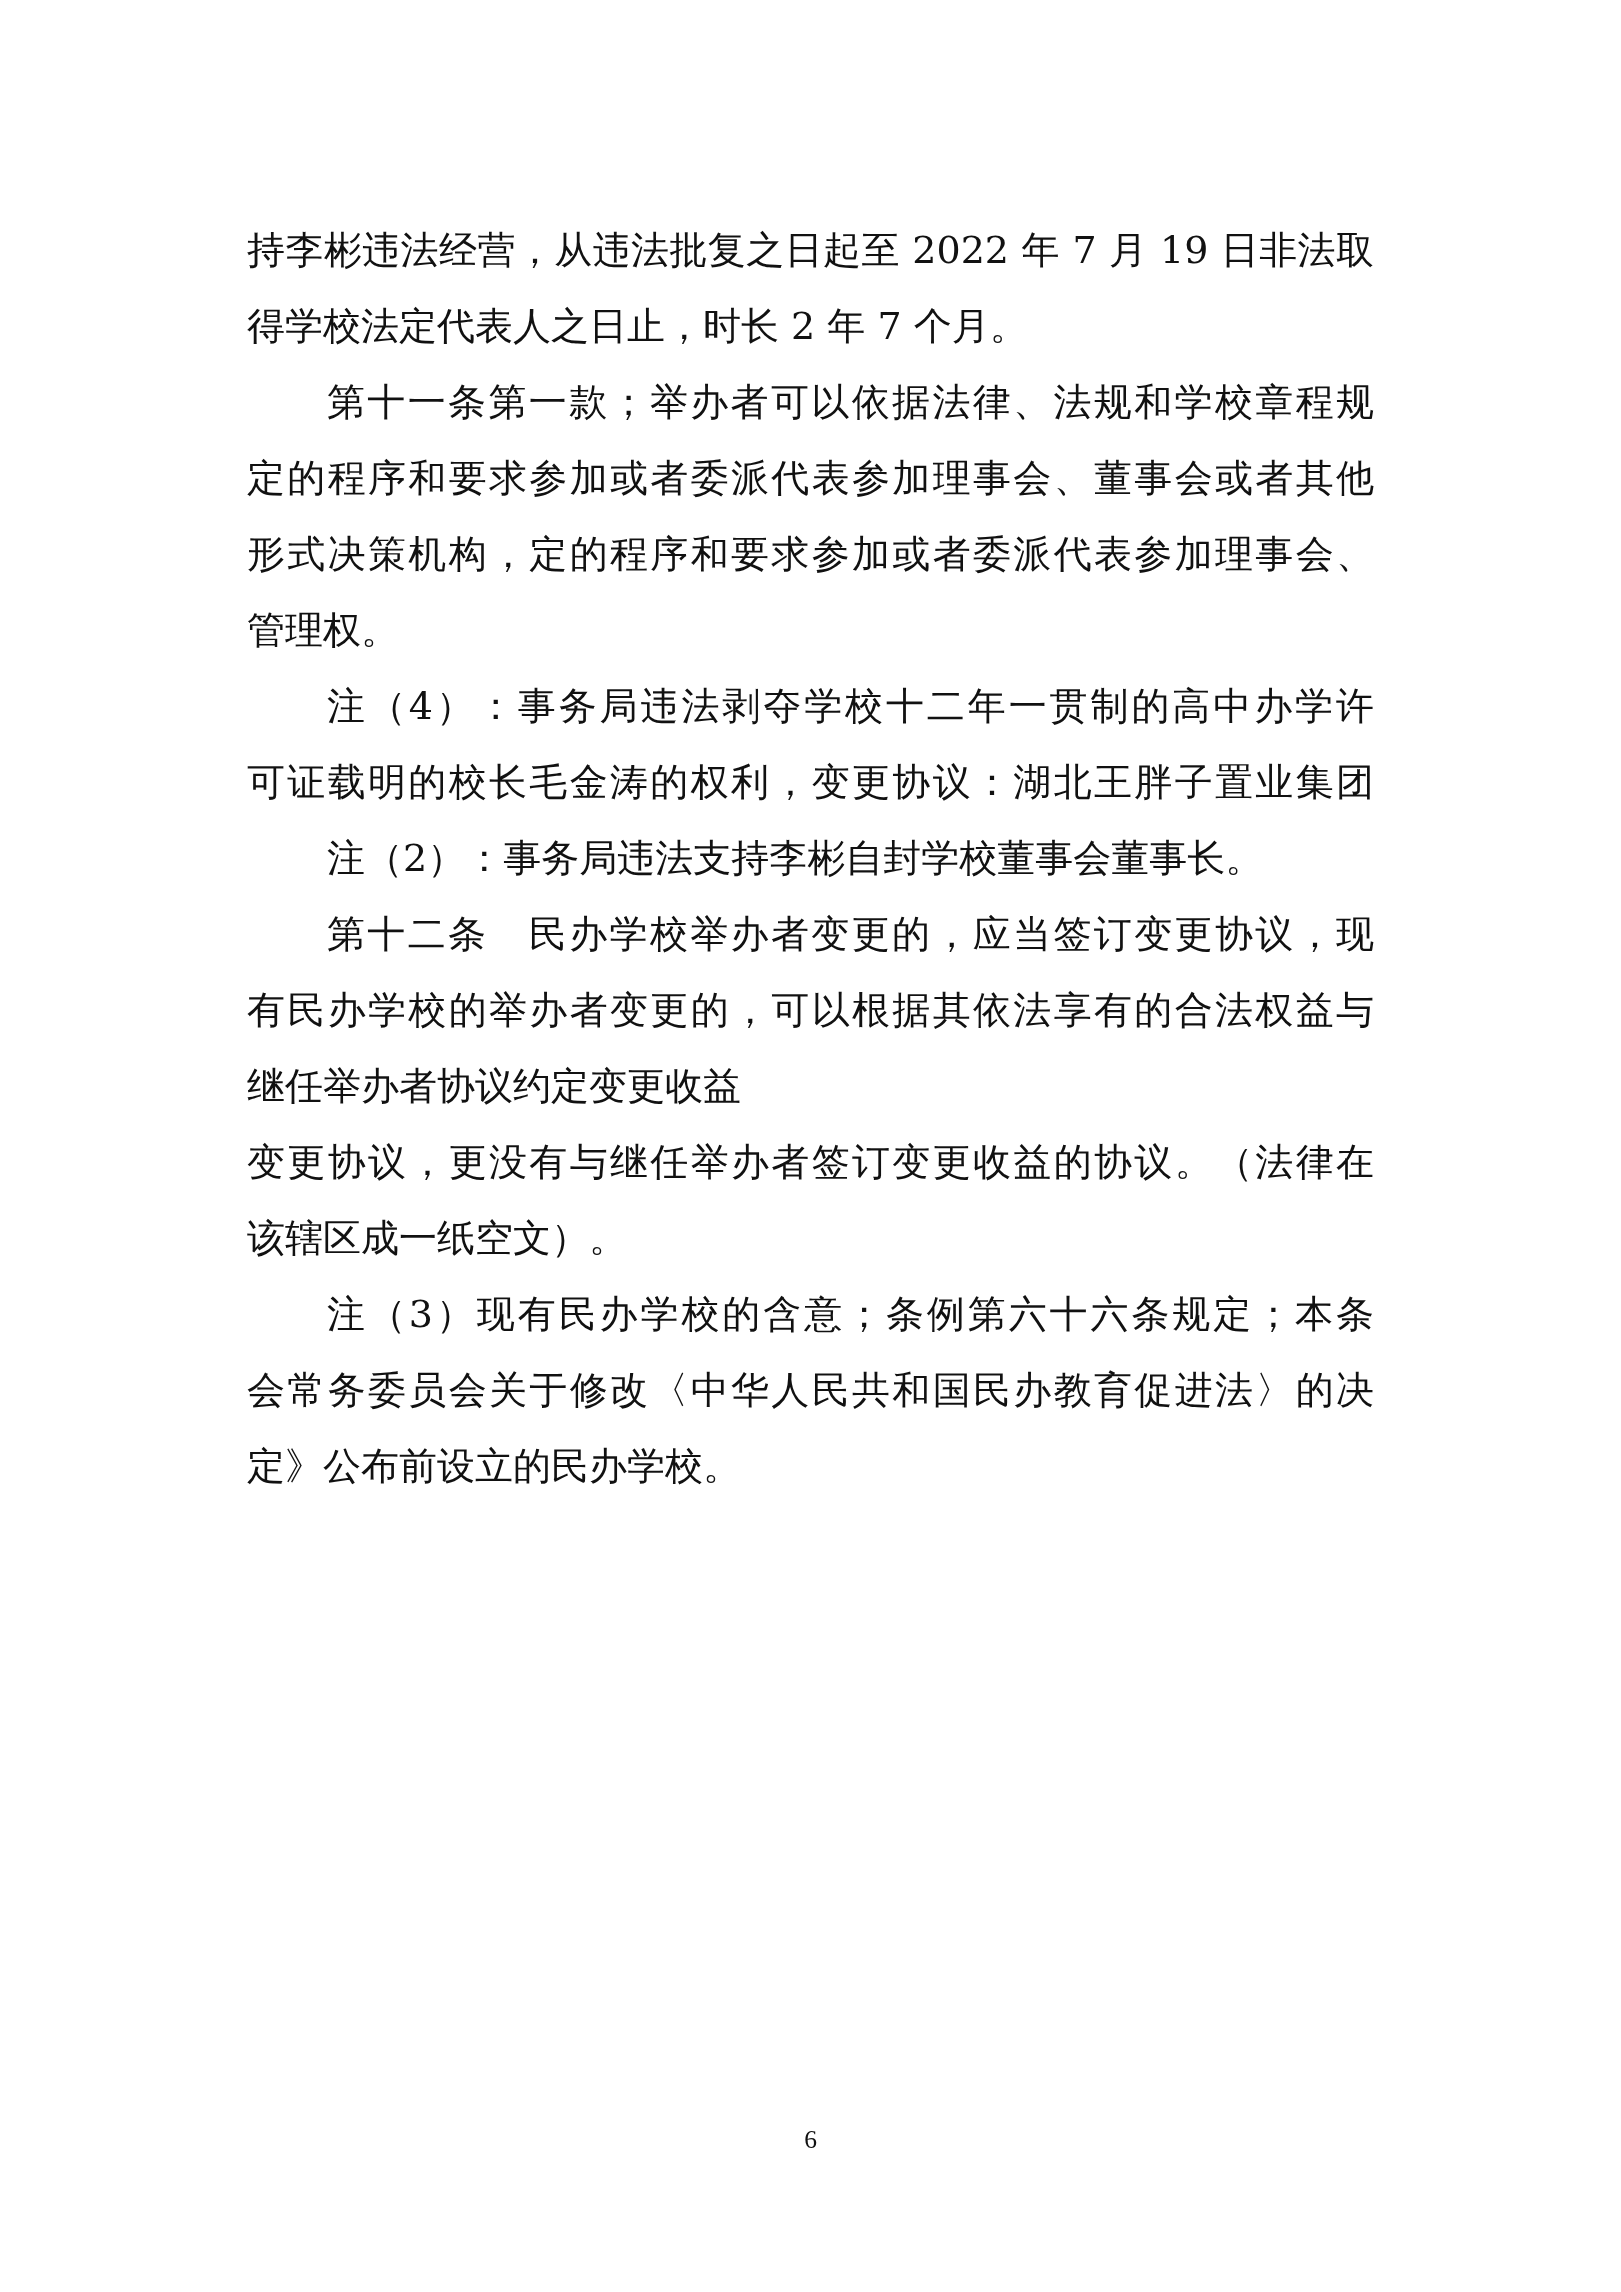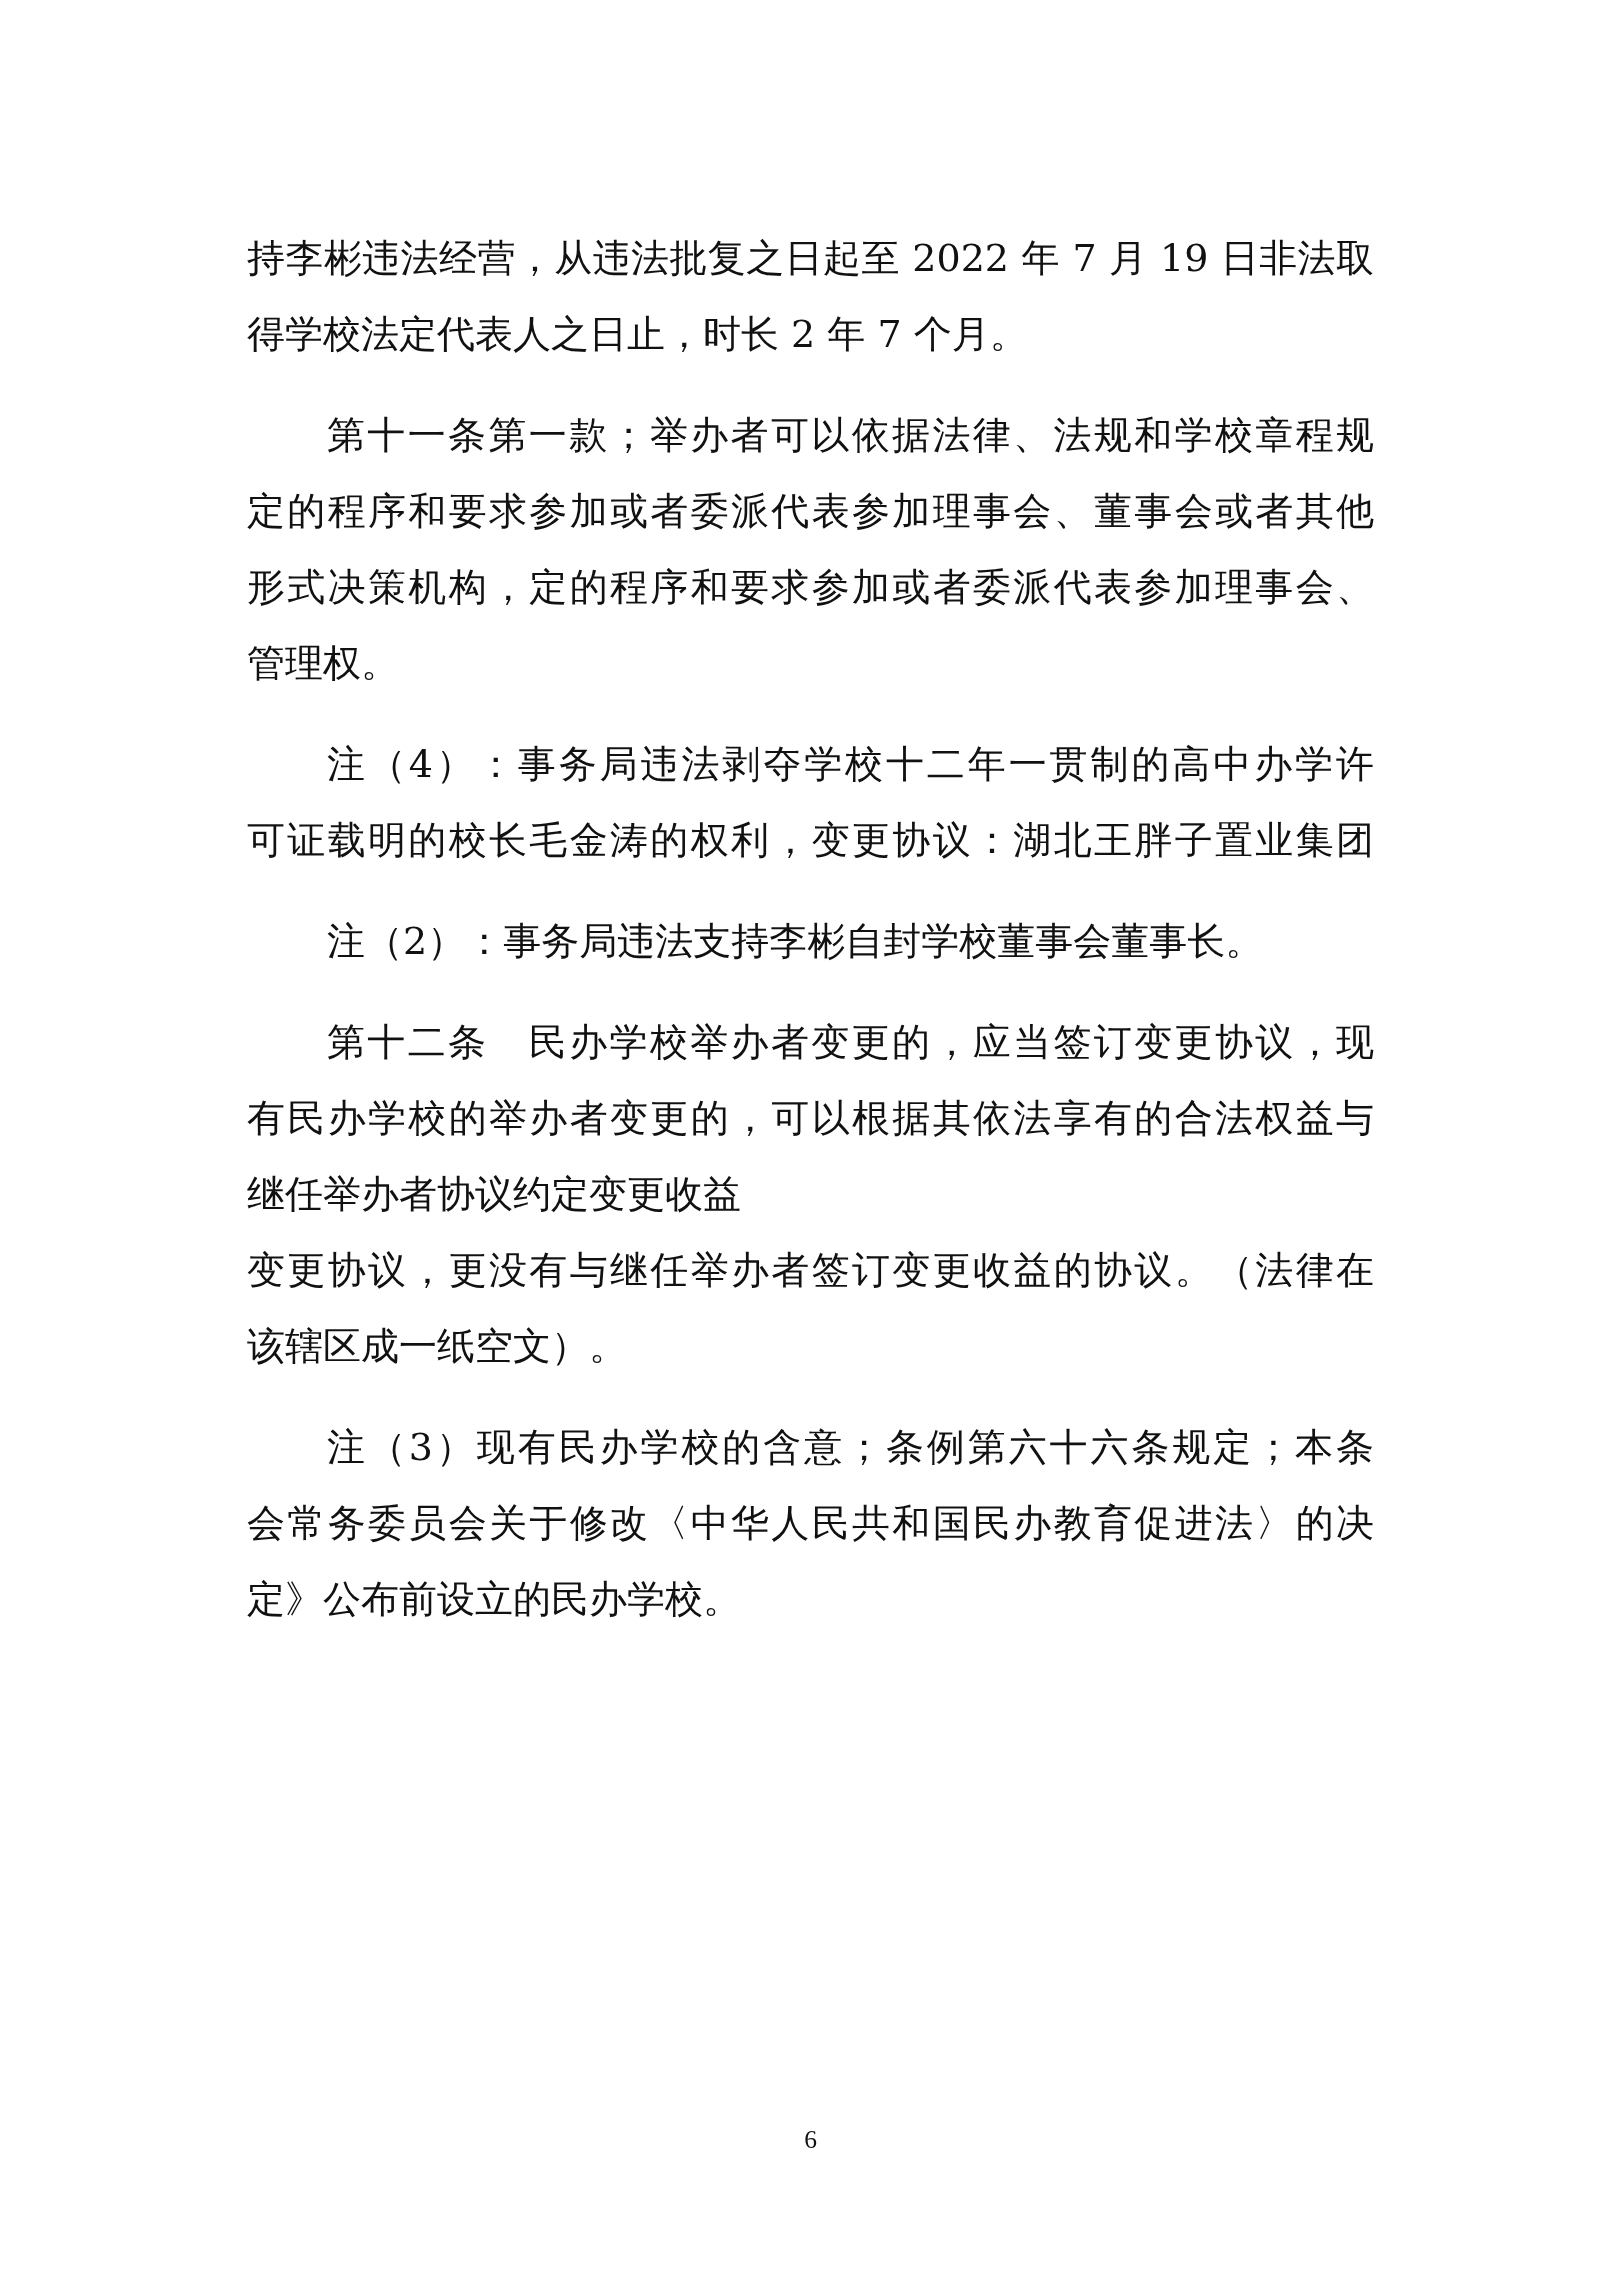--- a/index.html
+++ b/index.html
@@ -3,29 +3,29 @@
 <meta charset="utf-8">
 <style>
   html, body { margin: 0; padding: 0; background: #ffffff; }
   body { width: 1621px; height: 2293px; position: relative; overflow: hidden; }
   .page {
     position: absolute; left: 0; top: 0; width: 1621px; height: 2293px;
     background: #ffffff; color: #111111;
     font-family: "DejaVu Serif", "Liberation Serif", serif;
   }
   .body-text {
-    position: absolute; left: 247px; top: 230px; width: 1127px;
+    position: absolute; left: 247px; top: 222px; width: 1127px;
   }
   .line {
     display: block; height: 76px; line-height: 57px;
     font-size: 38px; white-space: nowrap; overflow: visible;
     text-align: justify; text-align-last: justify;
   }
   .line.last { text-align: right; text-align-last: left; }
-  .line.indent { padding-left: 80px; margin-top: 25px; }
+  .line.indent { padding-left: 80px; }
   .page-number {
     position: absolute; left: 0; width: 1621px; top: 2125px;
     text-align: center; font-size: 25.5px;
     font-family: "Liberation Serif", serif; color: #111;
   }
 </style>
 </head>
 <body>
 
 <div class="page">

